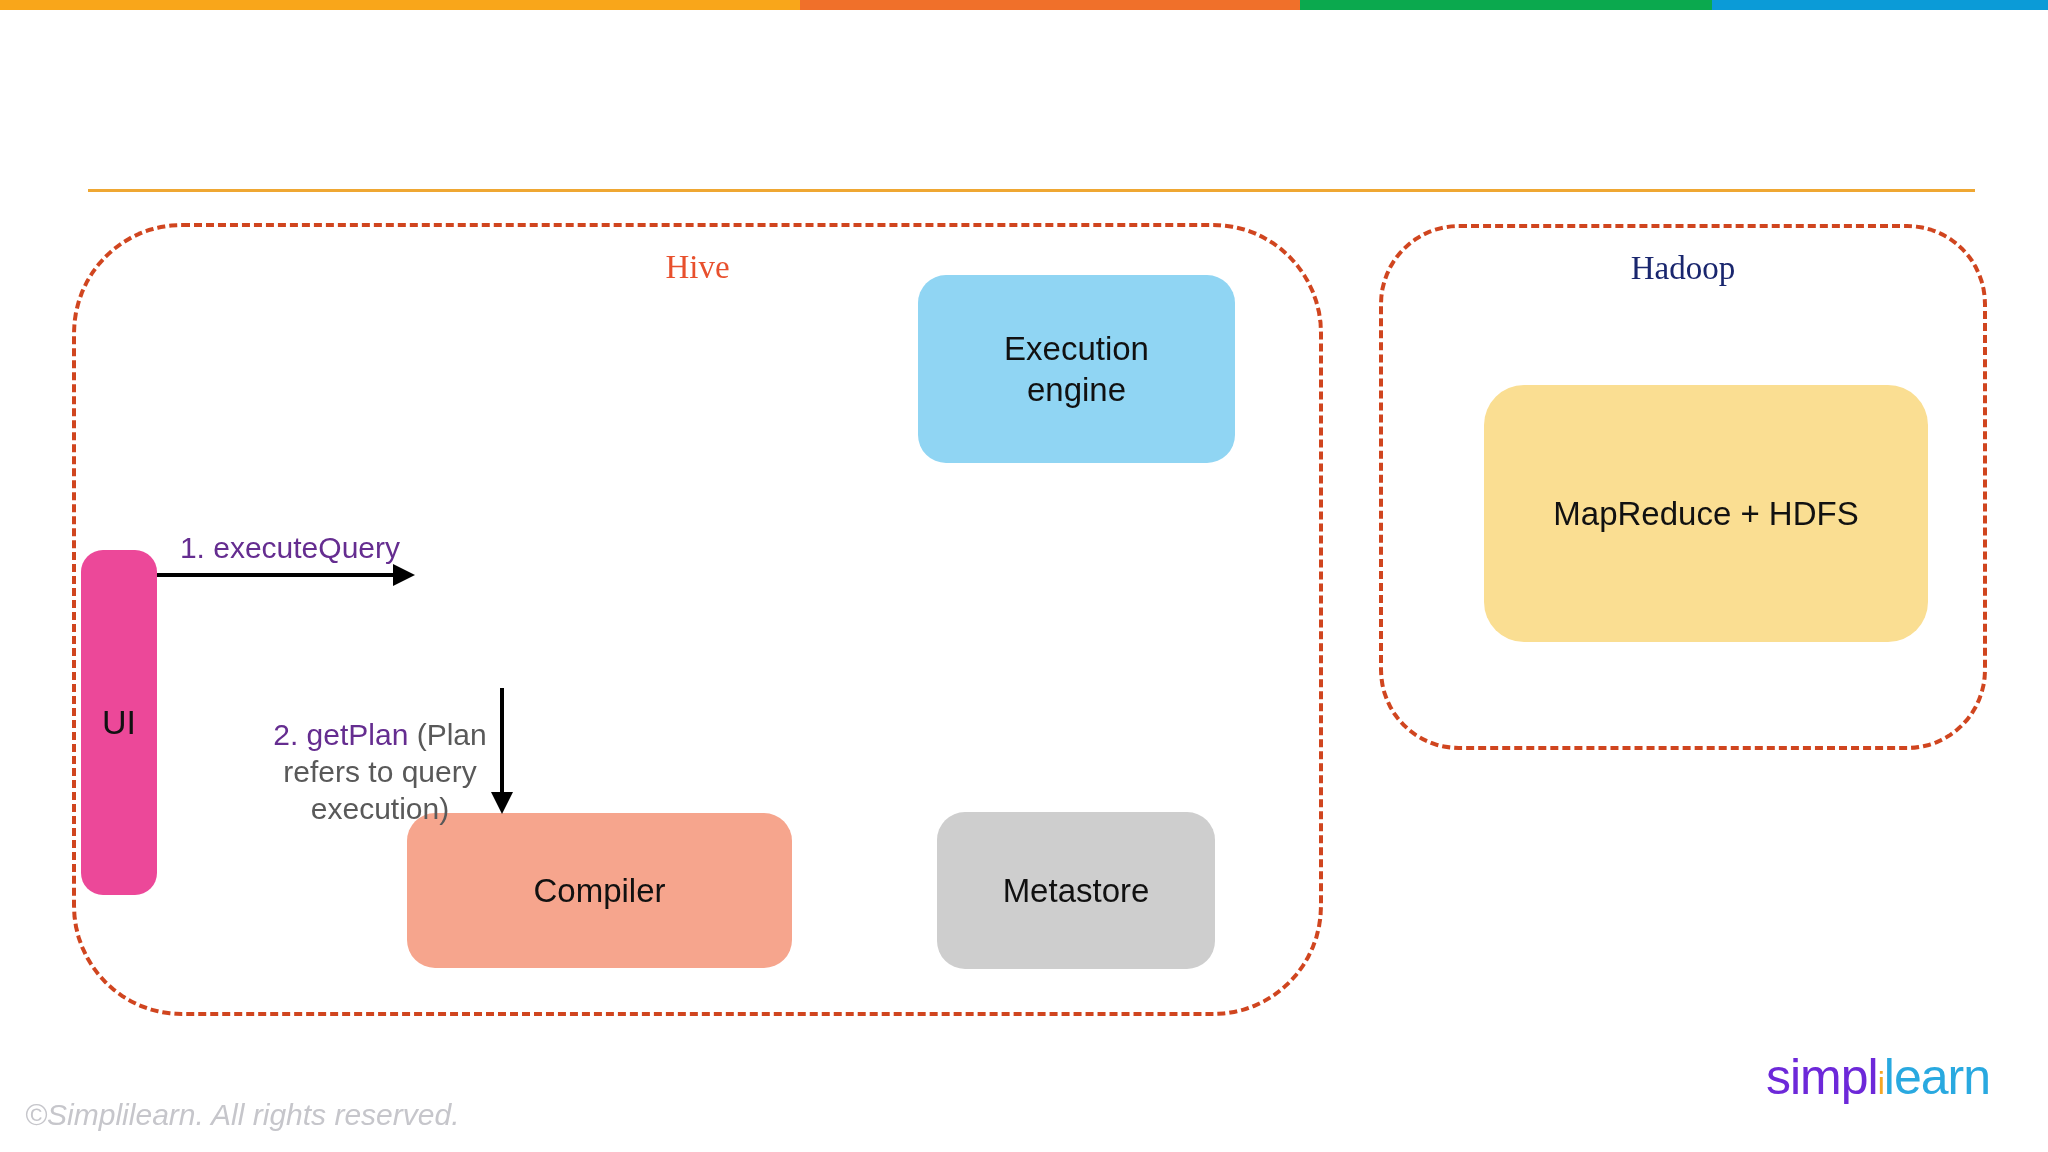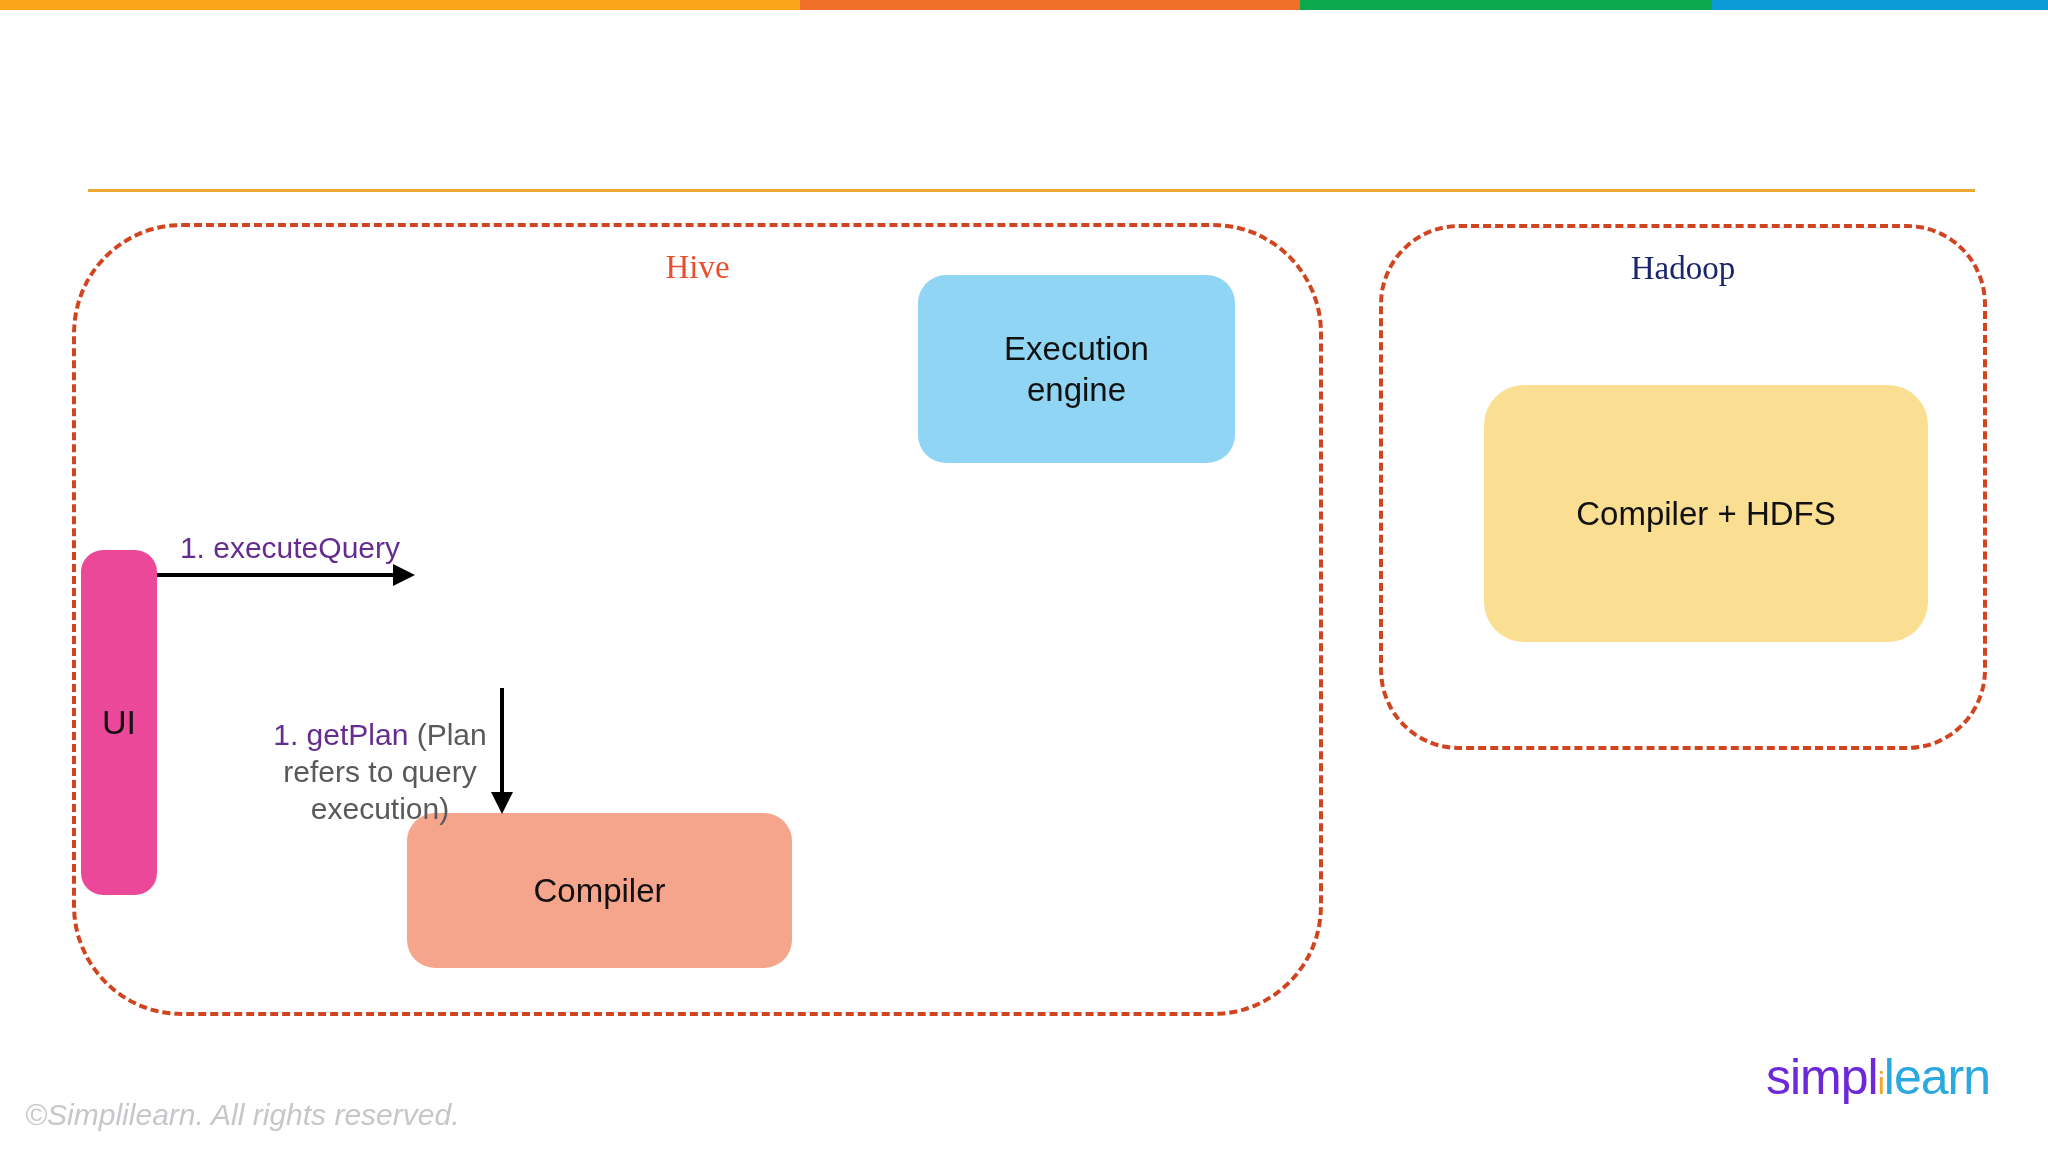--- a/index.html
+++ b/index.html
@@ -79,32 +79,33 @@
 
   <div class="title-rule"></div>
 
   <div class="group group-hive">
     <div class="group-label">Hive</div>
   </div>
 
   <div class="node node-exec">Execution engine</div>
   <div class="node node-ui">UI</div>
   <div class="node node-compiler">Compiler</div>
+  <div class="node node-metastore">Metastore</div>
 
   <div class="edge-label-1">1. executeQuery</div>
   <div class="arrow-h">
     <div class="head"></div>
   </div>
 
-  <div class="edge-label-2"><span class="hl">1. getPlan</span><span> (Plan refers to query execution)</span></div>
+  <div class="edge-label-2"><span class="hl">2. getPlan</span><span> (Plan refers to query execution)</span></div>
   <div class="arrow-v">
     <div class="head"></div>
   </div>
 
   <div class="group group-hadoop">
     <div class="group-label">Hadoop</div>
   </div>
-  <div class="node node-mapreduce">Compiler + HDFS</div>
+  <div class="node node-mapreduce">MapReduce + HDFS</div>
 
   <div class="copyright">©Simplilearn. All rights reserved.</div>
   <div class="logo"><span class="p1">simpl</span><span class="p2">i</span><span class="p3">learn</span></div>
 
 </div>
 
 </body></html>

